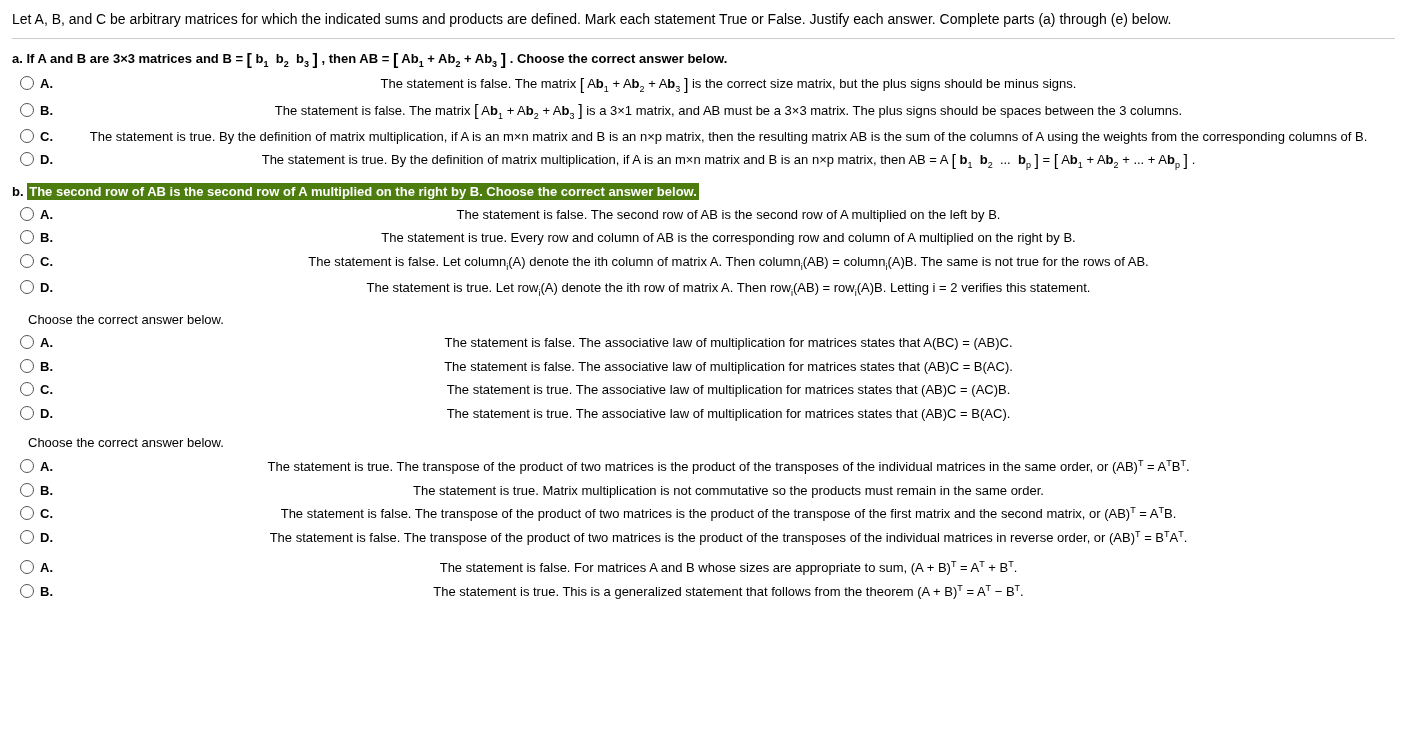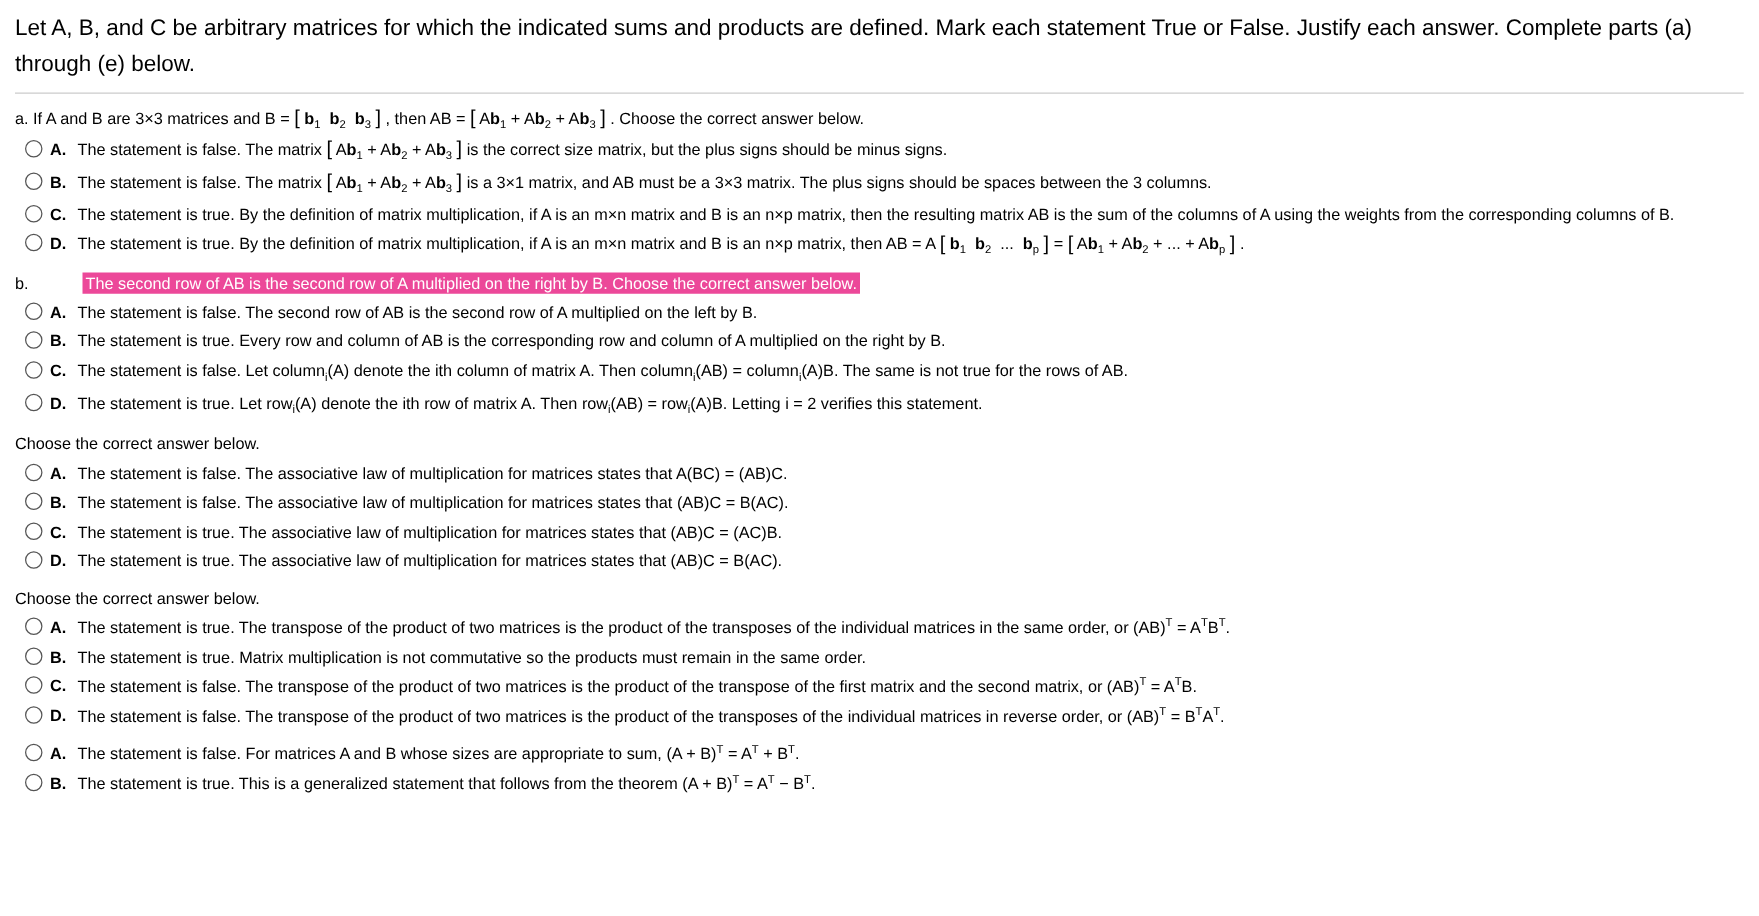--- a/index.html
+++ b/index.html
@@ -5,32 +5,31 @@
     * { box-sizing: border-box; margin: 0; padding: 0; }
     body {
       font-family: Arial, sans-serif;
       font-size: 13px;
       color: #000;
       background: #fff;
       padding: 8px 12px;
       line-height: 1.5;
     }
     .header-text {
-      font-size: 18px;
+      font-size: 14px;
       margin-bottom: 8px;
       line-height: 1.6;
     }
     .question-block {
       margin-bottom: 10px;
     }
     .highlighted {
-      background-color: #ec4899;
+      background-color: #4d7c0f;
       color: #fff;
       padding: 1px 2px;
-      margin-left: 40px;
     }
     .option-row {
       display: flex;
       align-items: flex-start;
       margin-bottom: 4px;
       padding-left: 8px;
     }
     .radio-circle {
       display: inline-block;
       width: 14px;
@@ -41,35 +40,36 @@
       margin-top: 2px;
       flex-shrink: 0;
     }
     .option-letter {
       font-weight: bold;
       margin-right: 6px;
       min-width: 16px;
     }
     .option-text {
       flex: 1;
+      text-align: center;
     }
     .choose-label {
       font-size: 13px;
-      margin: 4px 0;
+      margin: 4px 16px;
     }
     .matrix-bracket {
       display: inline-block;
       vertical-align: middle;
       font-size: 16px;
       line-height: 1;
     }
     sup { font-size: 9px; }
     sub { font-size: 9px; }
     .part-label {
-      font-weight: normal;
+      font-weight: bold;
       margin-bottom: 3px;
     }
     .divider {
       border: none;
       border-top: 1px solid #ccc;
       margin-bottom: 6px;
     }
   </style>
 </head>
 <body>

